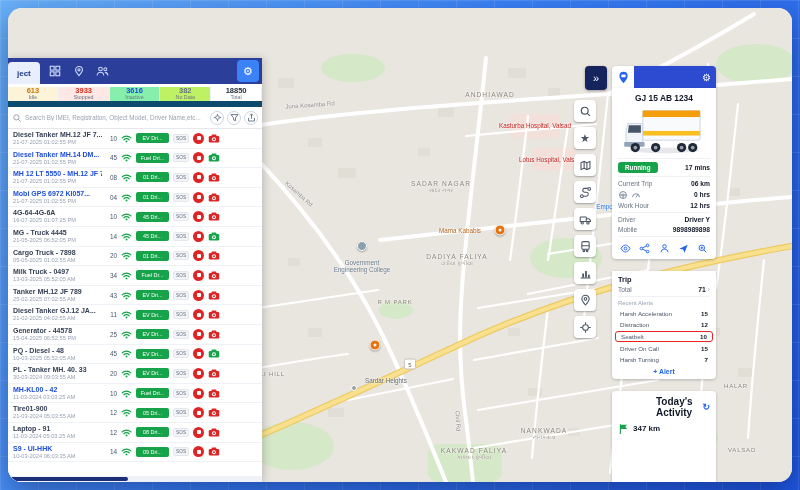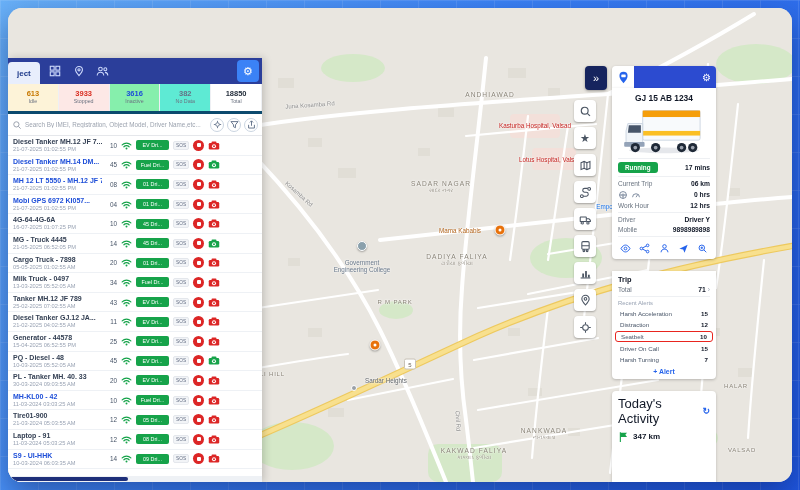--- a/index.html
+++ b/index.html
@@ -61,21 +61,21 @@
              display:flex; flex-direction:column; box-shadow:2px 0 8px rgba(0,0,0,.18); }
   .sb-tabs { height:26px; background:#2b3e9a; display:flex; align-items:center; gap:6px;
              padding-right:3px; flex:none; }
   .sb-tab-active { height:22px; margin-top:4px; background:#e8eefc; color:#1e3a8a;
              font-size:8px; font-weight:bold; display:flex; align-items:center;
              padding:0 9px; border-radius:4px 4px 0 0; }
   .sb-mod { width:18px; height:18px; display:flex; align-items:center; justify-content:center; }
   .sb-spacer { flex:1; }
   .sb-gear { width:22px; height:22px; background:#3b82f6; border-radius:4px; color:#fff;
              font-size:11px; display:flex; align-items:center; justify-content:center; }
-  .sb-summary { height:30px; display:flex; border-bottom:3px solid #0c4a6e; flex:none; }
+  .sb-summary { height:23px; display:flex; border-bottom:6px solid #0c4a6e; flex:none;align-items:flex-end; }
   .seg { flex:1; display:flex; flex-direction:column; align-items:center;
          justify-content:center; line-height:1.1; border-right:1px solid #eef0f4; }
   .seg .num { font-size:7.5px; font-weight:bold; }
   .seg .lbl { font-size:5.3px; color:#6b7280; }
   .sb-search { height:22px; display:flex; align-items:center; gap:3px; padding:0 4px;
                border-bottom:1px solid #e5e7eb; flex:none; }
   .sb-search input { flex:1; border:none; outline:none; font-size:6.3px; color:#374151;
                font-family:"Liberation Sans",sans-serif; min-width:0; }
   .sb-search input::placeholder { color:#9ca3af; }
   .rnd-ic { width:14px; height:14px; border:1px solid #cbd5e1; border-radius:50%; flex:none;
@@ -134,21 +134,21 @@
   .al-total .chev { color:#98a2b3; margin-left:2px; }
   .al-recent { font-size:5.9px; color:#98a2b3; margin:3px 0 2px; }
   .al-item { display:flex; justify-content:space-between; font-size:6.2px; color:#475467;
        padding:2px 2px; }
   .al-item b { color:#111827; }
   .al-item.hl { border:1.5px solid #e8251f; border-radius:3px; margin:1px -3px; padding:1px 5px; }
   .add-alert { text-align:center; color:#2563eb; font-size:6.9px; font-weight:bold; margin-top:3px; }
   .act-card { background:#fff; box-shadow:0 1px 3px rgba(0,0,0,.22); padding:5px 6px;
        border-radius:4px 4px 0 0; flex:1; }
   .act-head { display:flex; justify-content:space-between; align-items:center; }
-  .act-title { font-size:13px; font-weight:normal; color:#111827; }
+  .act-title { font-size:10px; font-weight:bold; color:#111827;margin-left:38px; }
   .act-refresh { color:#2563eb; font-size:9px; font-weight:bold; }
   .act-km { display:flex; align-items:center; gap:4px; margin-top:5px; }
   .act-km b { font-size:8px; color:#111827; }
 </style>
 </head>
 <body>
 
 <div class="frame">
   <div class="deco a"></div>
   <div class="deco b"></div>
@@ -354,21 +354,21 @@
           <div class="lbl">Idle</div>
         </div>
         <div class="seg" style="background: rgb(253, 232, 230);">
           <div class="num" style="color:#d92d20">3933</div>
           <div class="lbl">Stopped</div>
         </div>
         <div class="seg" style="background: #86efac;">
           <div class="num" style="color:#1d4ed8">3616</div>
           <div class="lbl">Inactive</div>
         </div>
-        <div class="seg" style="background: #5eead4;">
+        <div class="seg" style="background: #bef264;">
           <div class="num" style="color:#667085">382</div>
           <div class="lbl">No Data</div>
         </div>
         <div class="seg" style="background: rgb(255, 255, 255);">
           <div class="num" style="color:#1f2937">18850</div>
           <div class="lbl">Total</div>
         </div>
       </div>
     <div class="sb-search">
       <svg width="10" height="10" viewBox="0 0 16 16" fill="none" stroke="#9ca3af" stroke-width="1.6">

